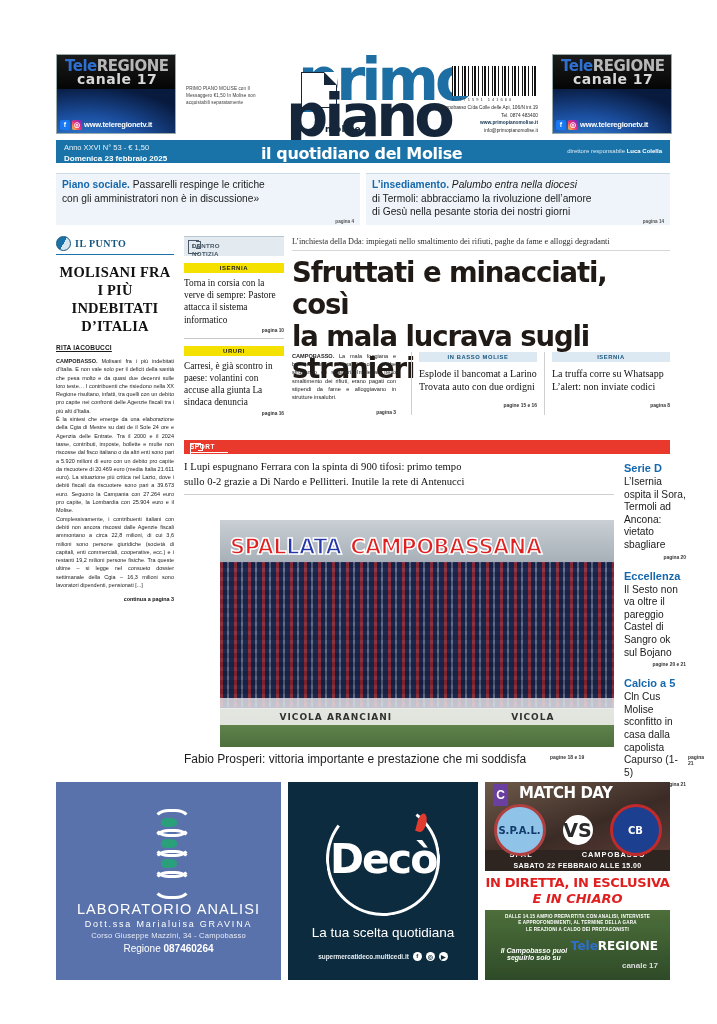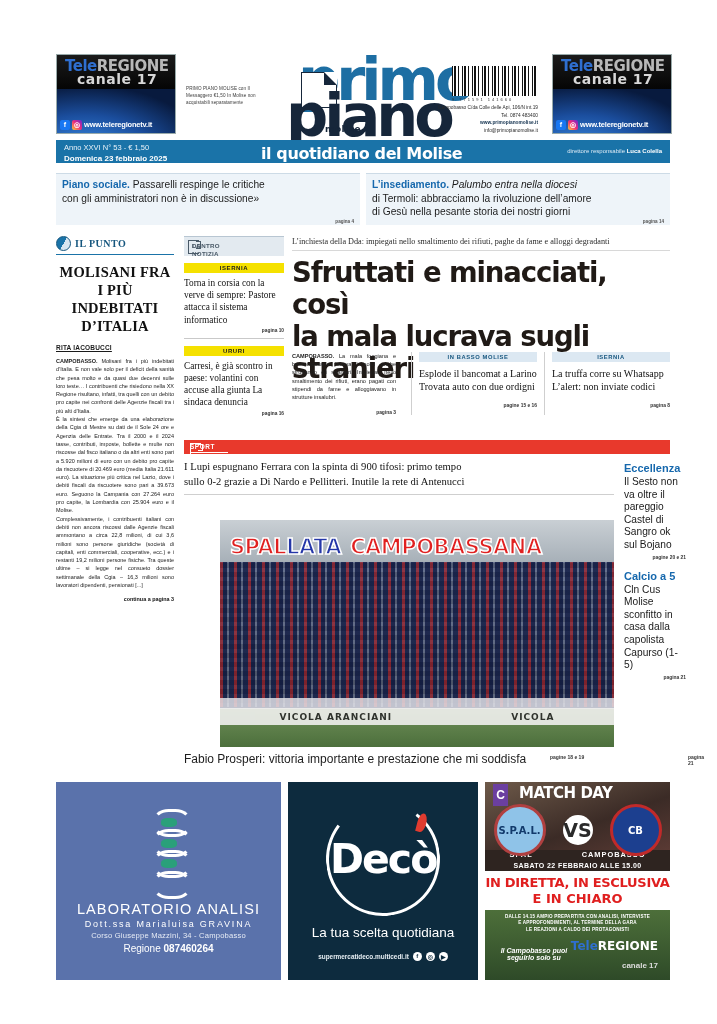--- a/index.html
+++ b/index.html
@@ -191,21 +191,21 @@
   .crest.spal{background:#8fc3e8;color:#123a6b;border-color:#b04040;}
   .crest.cb{background:#1c3f8f;color:#fff;border-color:#c02a2a;}
   .vs{font-family:"DejaVu Sans",sans-serif;font-weight:bold;font-size:19px;color:#2a2a2a;
     background:#fff;border-radius:50%;width:30px;height:30px;display:flex;align-items:center;justify-content:center;}
   .md-names{height:11px;display:flex;justify-content:space-around;align-items:center;
     background:#2e2420;font-size:7.4px;font-weight:bold;color:#fff;letter-spacing:1px;}
   .md-date{height:12px;display:flex;align-items:center;justify-content:center;background:#2e2420;
     font-size:7px;font-weight:bold;color:#fff;letter-spacing:.4px;}
   .md-red{background:#fff;padding:4px 0 4px 0;text-align:center;}
   .md-red .l1{font-family:"DejaVu Sans",sans-serif;font-weight:bold;font-size:13px;color:#e01f1f;letter-spacing:-.3px;}
-  .md-red .l2{font-family:"DejaVu Sans",sans-serif;font-weight:bold;font-size:13px;color:#e01f1f;margin-top:1px;}
+  .md-red .l2{font-family:"DejaVu Sans",sans-serif;font-weight:bold;font-size:13px;color:#e01f1f;margin-top:1px;font-style:italic;}
   .md-green{flex:1;background:linear-gradient(#4d6f3a,#2e4a28);padding:4px 6px;text-align:center;position:relative;}
   .md-green .s{font-size:4.6px;font-weight:bold;color:#fff;line-height:6.4px;letter-spacing:.2px;}
   .md-foot{display:flex;align-items:center;justify-content:space-between;padding:3px 6px 4px 6px;}
   .md-foot .it{font-size:7px;font-style:italic;font-weight:bold;color:#fff;}
   .md-tr{text-align:right;}
   .md-tr .a{font-size:12px;font-weight:bold;color:#2f6fd0;font-family:"DejaVu Sans",sans-serif;line-height:12px;}
   .md-tr .a i{color:#fff;font-style:normal;}
   .md-tr .b{font-size:8px;font-weight:bold;color:#dcdcdc;line-height:9px;}
 </style>
 </head>
@@ -388,20 +388,25 @@
       <span>VICOLA ARANCIANI</span>
       <span>VICOLA</span>
     </div>
   </div>
   <div class="ph-cap">Fabio Prosperi: vittoria importante e prestazione che mi soddisfa</div>
   <div class="ph-pg1">pagine 18 e 19</div>
   <div class="ph-pg2">pagina 21</div>
 
   <div class="col-sport">
     <div class="sp-block">
+      <div class="sp-t">Serie D</div>
+      <div class="sp-x">L’Isernia ospita il Sora, Termoli ad Ancona: vietato sbagliare</div>
+      <div class="sp-p">pagina 20</div>
+    </div>
+    <div class="sp-block">
       <div class="sp-t">Eccellenza</div>
       <div class="sp-x">Il Sesto non va oltre il pareggio Castel di Sangro ok sul Bojano</div>
       <div class="sp-p">pagine 20 e 21</div>
     </div>
     <div class="sp-block">
       <div class="sp-t">Calcio a 5</div>
       <div class="sp-x">Cln Cus Molise sconfitto in casa dalla capolista Capurso (1-5)</div>
       <div class="sp-p">pagina 21</div>
     </div>
   </div>

